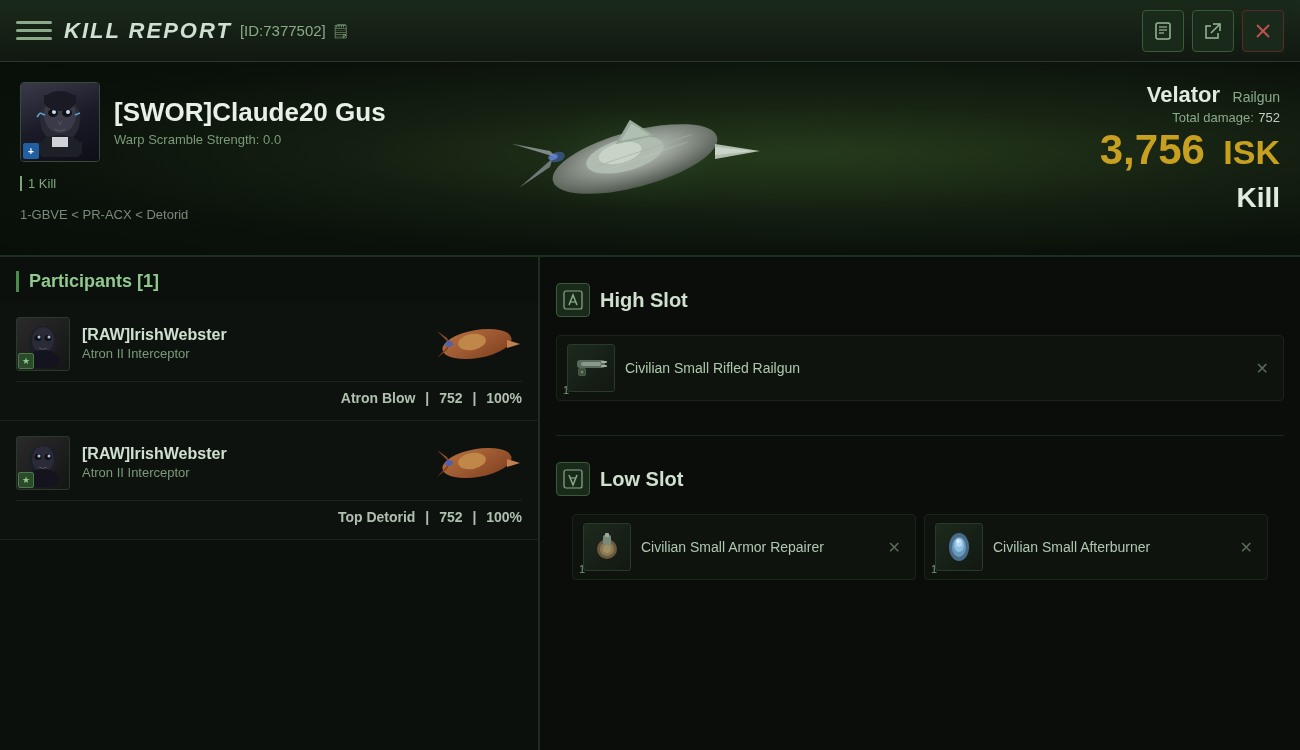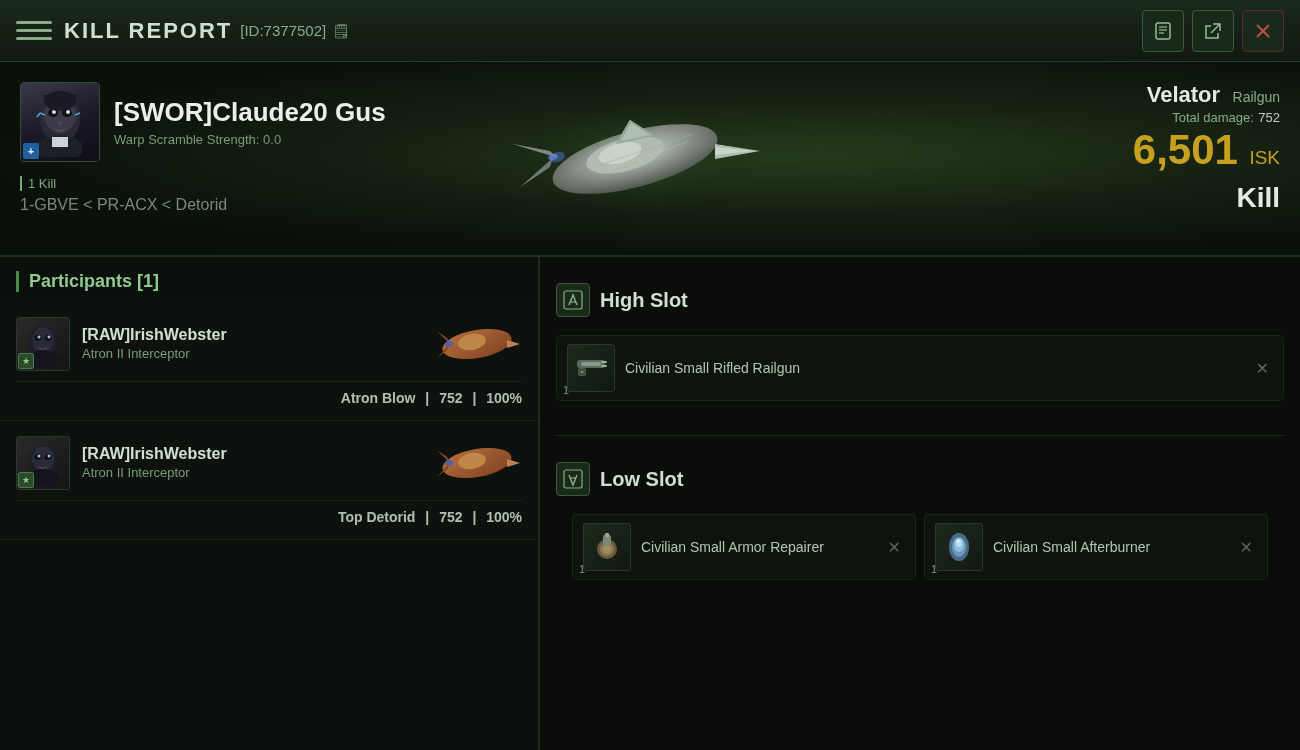--- a/index.html
+++ b/index.html
@@ -37,20 +37,21 @@
       height: 3px;
       background: #8aaa8a;
       border-radius: 2px;
     }
     .header-title {
       font-size: 22px;
       font-weight: 700;
       color: #d0e0d0;
       letter-spacing: 2px;
       text-transform: uppercase;
+      font-style: italic;
     }
     .header-id {
       font-size: 15px;
       color: #8aaa8a;
       margin-left: 8px;
     }
     .header-copy-icon {
       color: #8aaa8a;
       font-size: 14px;
       margin-left: 6px;
@@ -160,23 +161,23 @@
       margin-top: 4px;
       border-left: 2px solid #7aaa7a;
       padding-left: 6px;
     }
     .kill-time {
       font-size: 14px;
       color: #9ab09a;
       margin-top: 6px;
     }
     .kill-location {
-      font-size: 16px;
+      font-size: 13px;
       color: #7a8a7a;
-      margin-top: 5px;
+      margin-top: 16px;
     }
 
     
     .hero-ship {
       position: absolute;
       left: 350px;
       right: 380px;
       top: 0;
       bottom: 0;
       display: flex;
@@ -217,23 +218,24 @@
       font-size: 13px;
       color: #c0d0c0;
     }
     .isk-value {
       font-size: 42px;
       font-weight: 700;
       color: #c8a020;
       margin-top: 6px;
     }
     .isk-label {
-      font-size: 19px;
+      font-size: 34px;
       color: #c8a020;
-      margin-left: 7px;
+      margin-left: 14px;
+      font-weight: bold;
     }
     .kill-result {
       font-size: 28px;
       font-weight: 700;
       color: #e0ece0;
       margin-top: 8px;
     }
 
     
     .main {
@@ -553,21 +555,21 @@
   <div class="hero-right">
     <div>
       <span class="ship-class">Velator</span>
       <span class="ship-type">Railgun</span>
     </div>
     <div>
       <span class="total-damage-label">Total damage:</span>
       <span class="total-damage-value">752</span>
     </div>
     <div>
-      <span class="isk-value">6,501</span>
+      <span class="isk-value">3,756</span>
       <span class="isk-label">ISK</span>
     </div>
     <div class="kill-result">Kill</div>
   </div>
 </div>
 
 <div class="main">
 
   <div class="left-panel">
     <div class="section-header">

